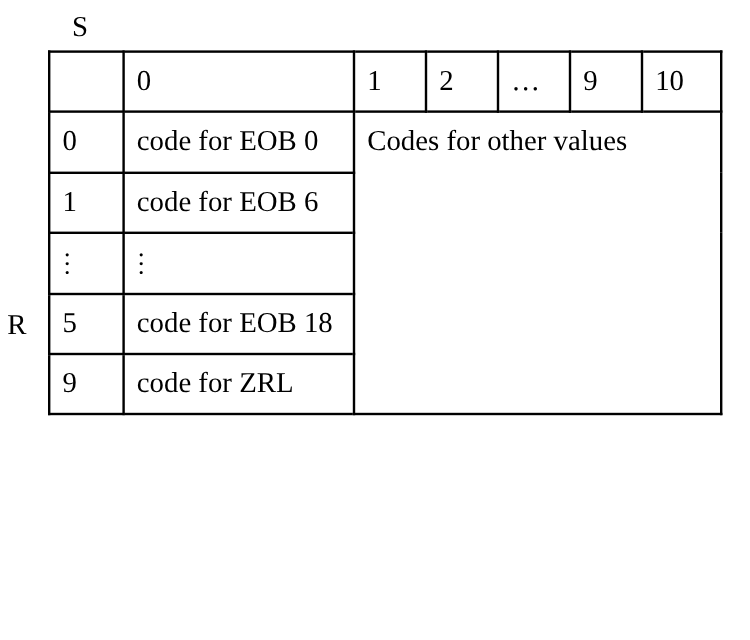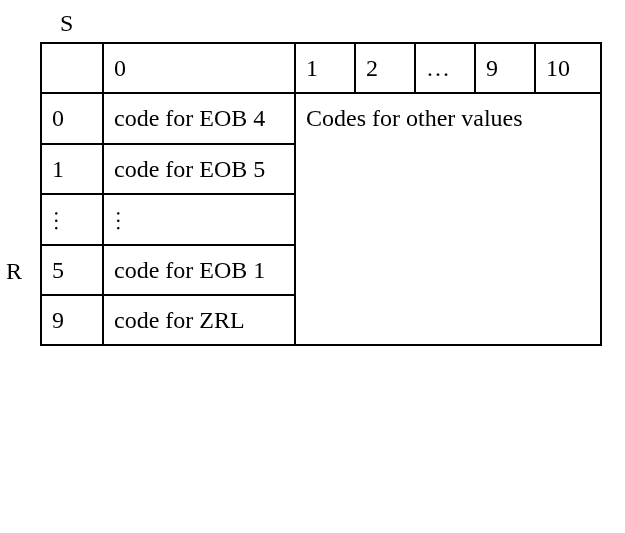--- a/index.html
+++ b/index.html
@@ -72,41 +72,41 @@
       <td class="desc">0</td>
       <td class="small">1</td>
       <td class="small">2</td>
       <td class="small">…</td>
       <td class="small">9</td>
       <td class="last">10</td>
     </tr>
 
     <tr>
       <td class="stub">0</td>
-      <td class="desc">code for EOB 4</td>
+      <td class="desc">code for EOB 0</td>
       <td class="center" colspan="5" rowspan="5">Codes for other values</td>
     </tr>
 
     <tr>
       <td class="stub">1</td>
-      <td class="desc">code for EOB 5</td>
+      <td class="desc">code for EOB 6</td>
     </tr>
 
     <tr>
       <td class="stub">
         <span class="vdots">…</span>
       </td>
       <td class="desc">
         <span class="vdots">…</span>
       </td>
     </tr>
 
     <tr>
       <td class="stub">5</td>
-      <td class="desc">code for EOB 1</td>
+      <td class="desc">code for EOB 18</td>
     </tr>
 
     <tr>
       <td class="stub">9</td>
       <td class="desc">code for ZRL</td>
     </tr>
   </tbody>
     </table>
 
 </div>

